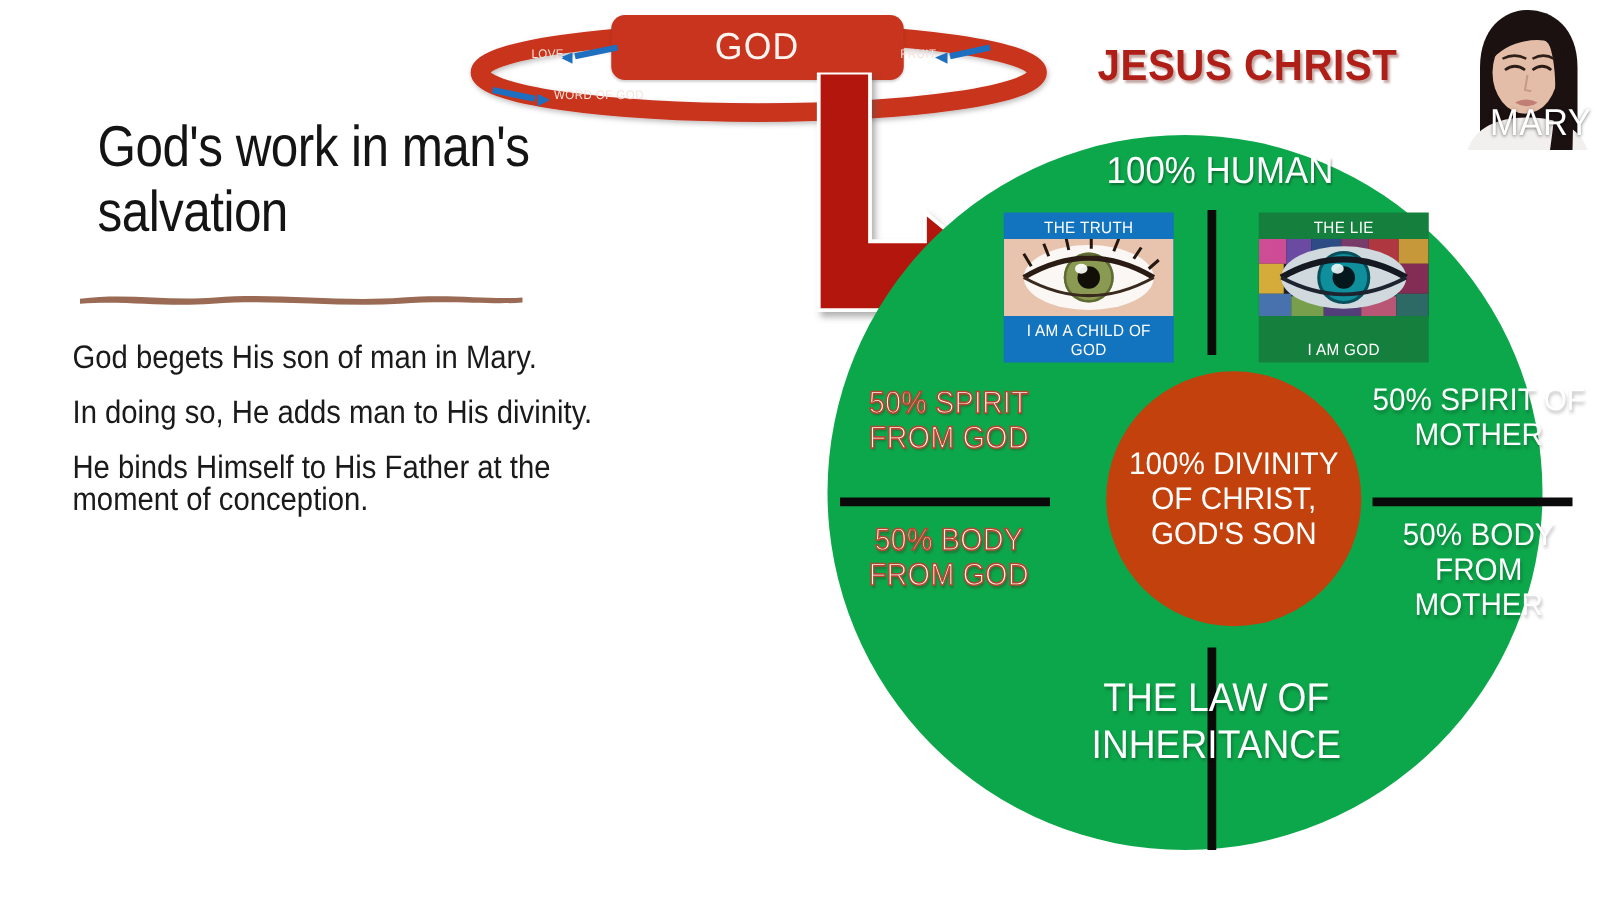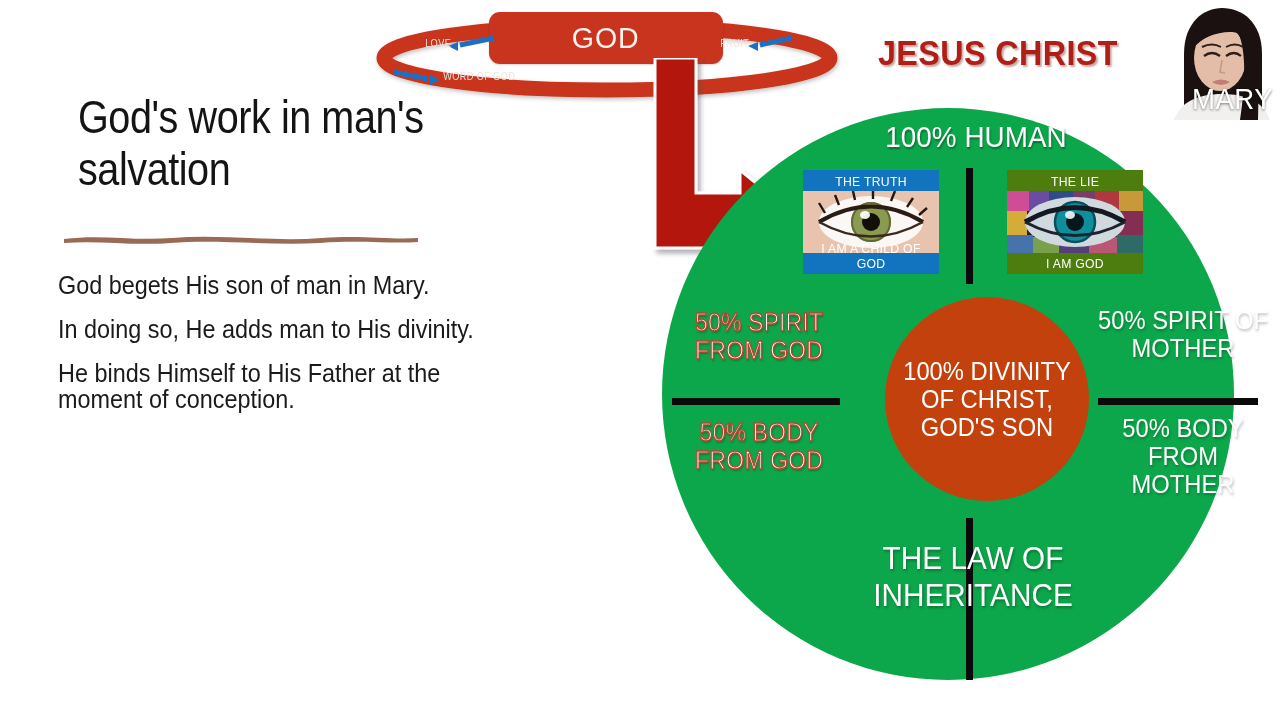--- a/index.html
+++ b/index.html
@@ -93,23 +93,23 @@
     position:absolute;left:966px;top:518px;width:7px;height:162px;background:#0a0a0a;
   }
   .divider-h-left{
     position:absolute;left:672px;top:398px;width:168px;height:7px;background:#0a0a0a;
   }
   .divider-h-right{
     position:absolute;left:1098px;top:398px;width:160px;height:7px;background:#0a0a0a;
   }
 
   
-  .eye-card{position:absolute;width:136px;height:104px;overflow:hidden;}
+  .eye-card{position:absolute;width:136px;height:120px;overflow:hidden;}
   .eye-card.truth{left:803px;top:170px;background:#1273be;}
-  .eye-card.lie{left:1007px;top:170px;background:#4d7c0f;}
+  .eye-card.lie{left:1007px;top:170px;background:#15803d;}
   .eye-card .cap{
     position:absolute;left:0;right:0;text-align:center;
     font-size:13px;color:#ffffff;letter-spacing:.3px;
     transform:scaleX(.94);
   }
   .eye-card .cap-top{top:4px;}
   .eye-card .cap-bot{bottom:3px;}
   .eye-card .eyeimg{position:absolute;left:0;right:0;top:21px;height:62px;overflow:hidden;}
 
   

